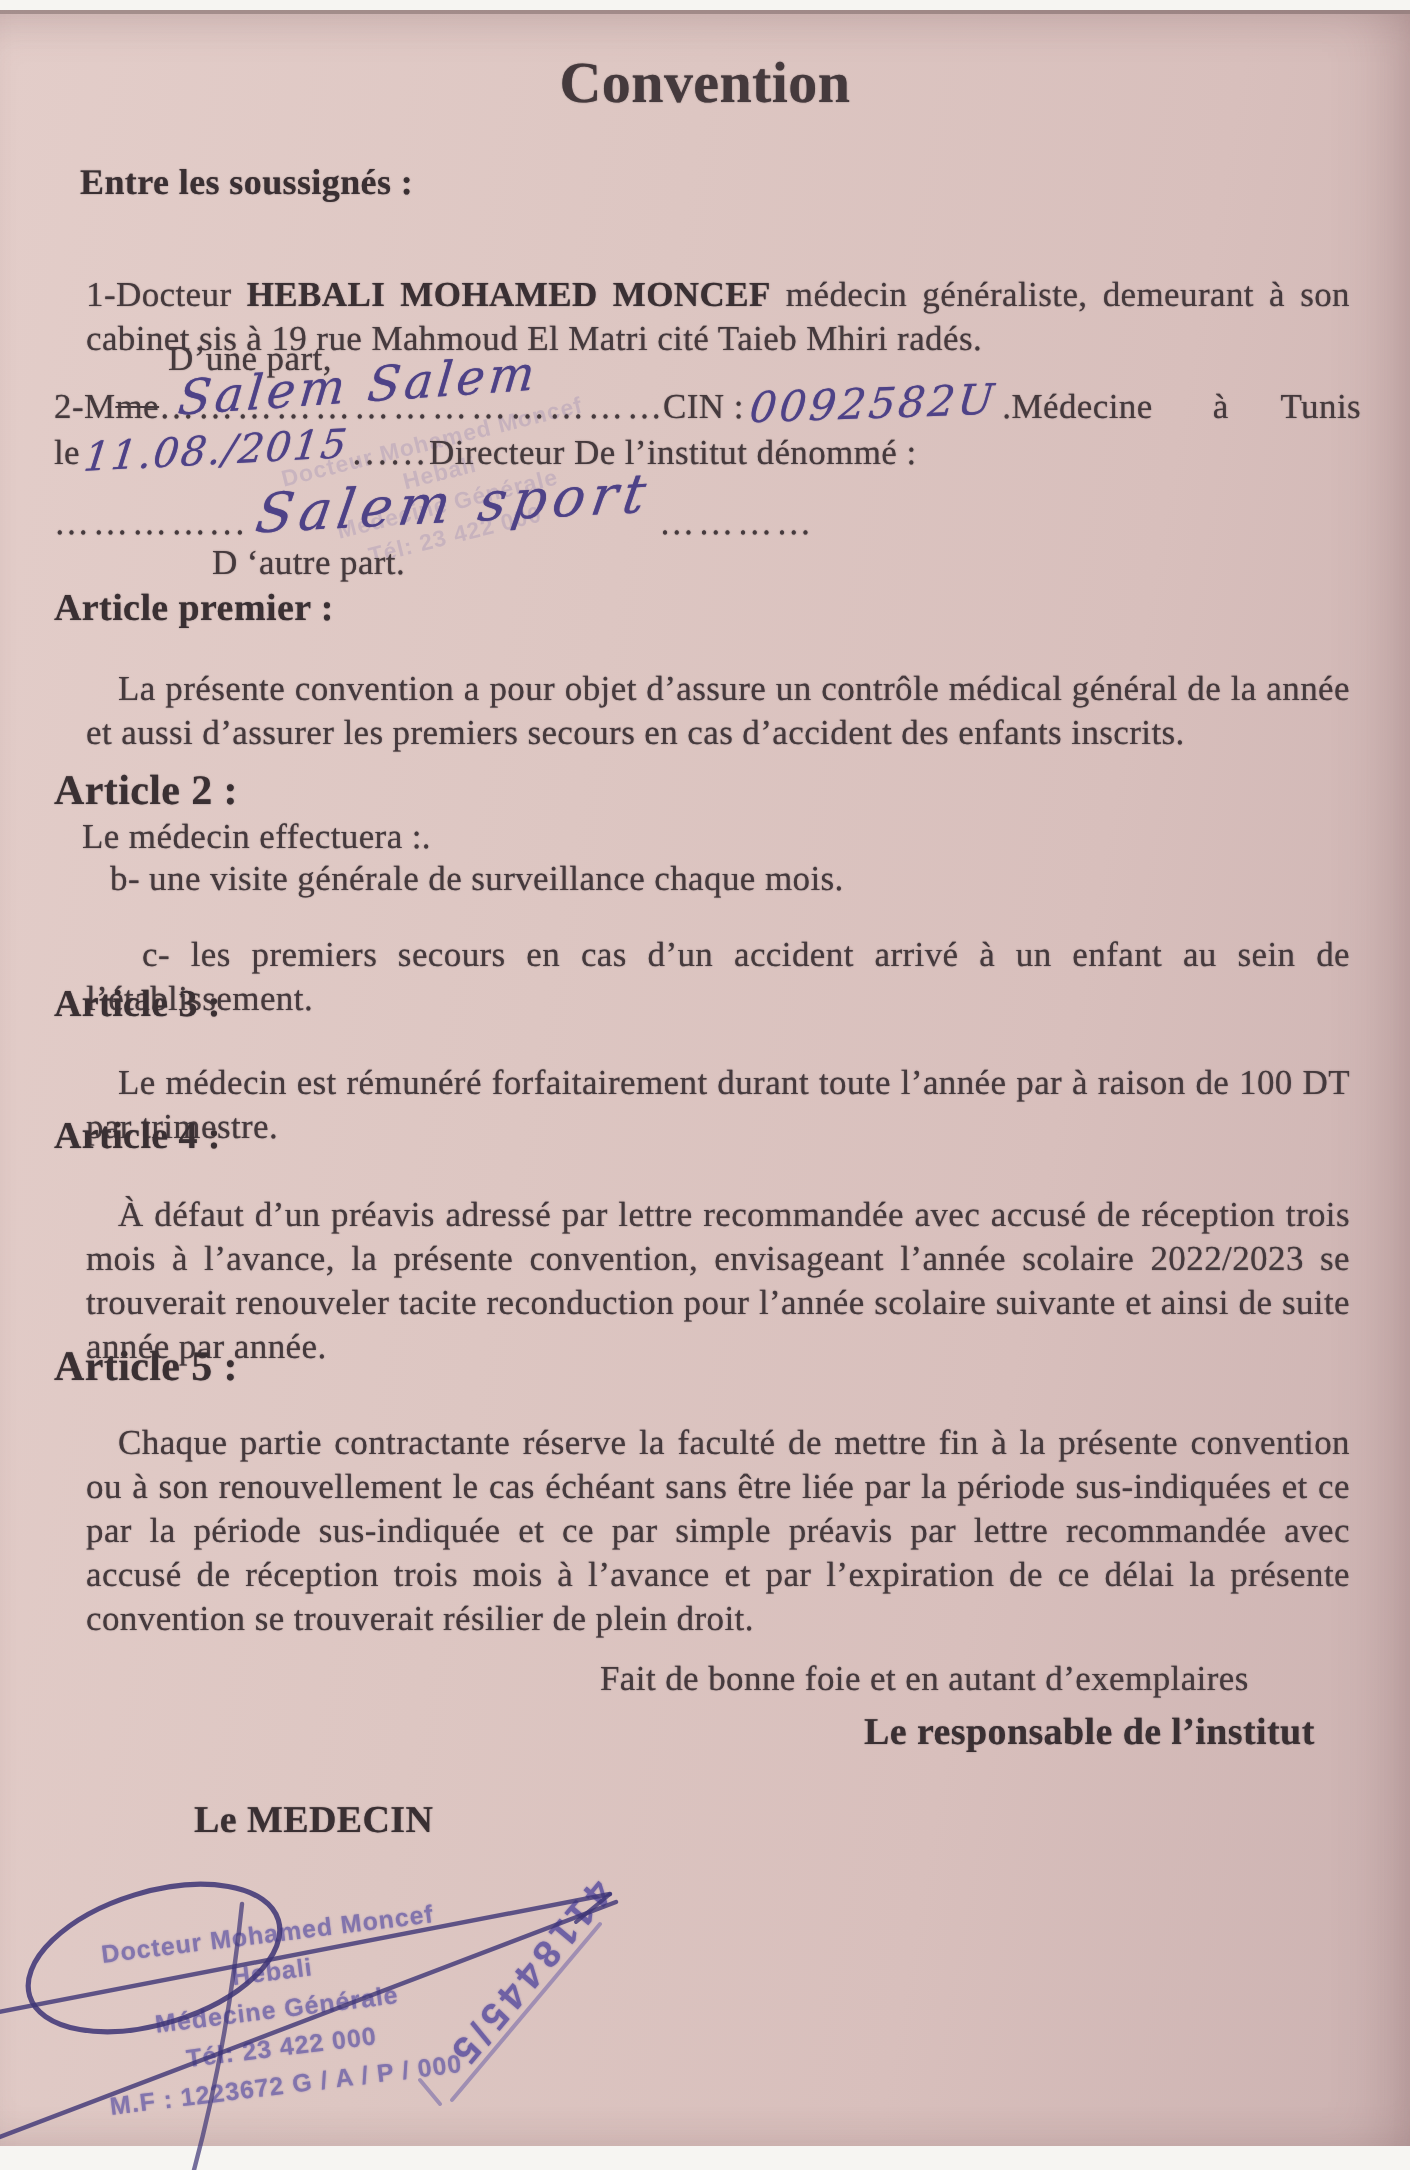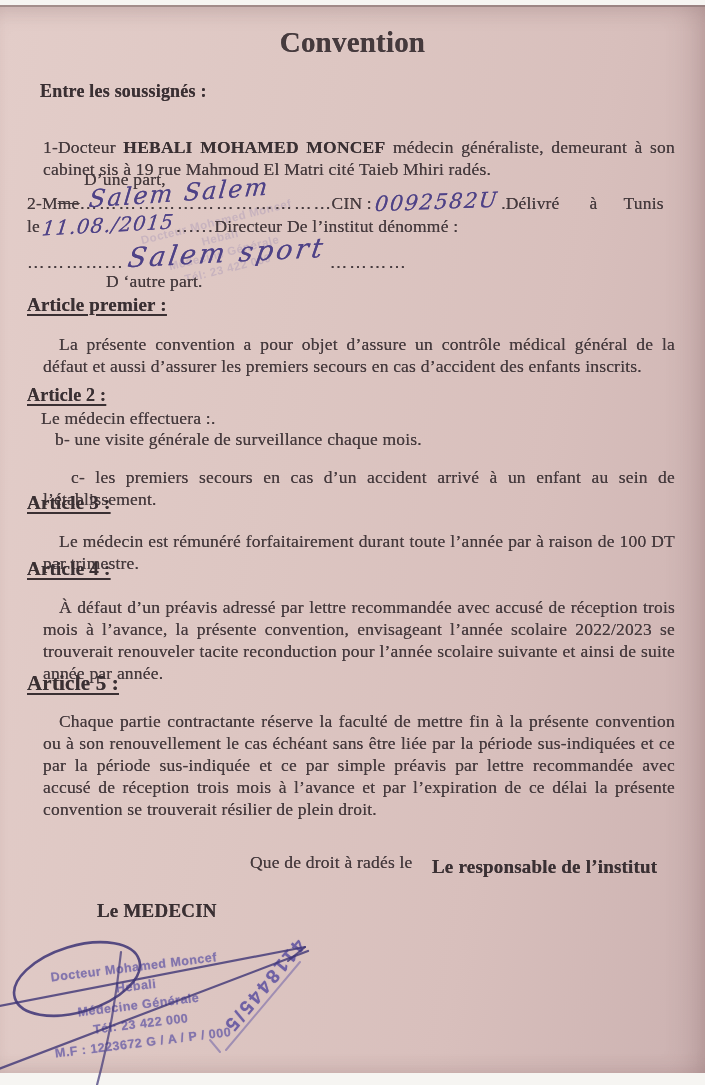--- a/index.html
+++ b/index.html
@@ -16,21 +16,21 @@
     box-shadow:inset -22px 0 30px -14px rgba(120,85,90,.30),
                inset 0 16px 22px -14px rgba(120,85,90,.22),
                inset 0 -14px 20px -14px rgba(120,85,90,.18);
   }
   .t{
     position:absolute;z-index:2;color:#453a3d;font-size:17.5px;line-height:22px;
     letter-spacing:.2px;text-shadow:0 0 .6px rgba(69,58,61,.85);white-space:nowrap;
   }
   .para{white-space:normal;text-align:justify;width:632px;left:27px;margin:16px;}
   .b{font-weight:700;color:#3a3033;}
-  .u{text-decoration:underline;text-underline-offset:3px;text-decoration-thickness:2px;}
+  .u{text-underline-offset:3px;text-decoration-thickness:2px;}
   .title{left:0;width:705px;text-align:center;font-size:29px;line-height:32px;font-weight:700;white-space:nowrap;}
   .ind{text-indent:16px;}
   .indc{text-indent:28px;}
   .strike{text-decoration:line-through;margin-top:38px;}
   .dots{letter-spacing:2px;}
   .dotclip{display:inline-block;width:252px;overflow:hidden;vertical-align:bottom;}
   .sp{display:inline-block;height:1px;}
   .hw{
     font-family:"DejaVu Serif",serif;font-style:italic;color:#4e4287;z-index:3;
     text-shadow:0 0 .5px rgba(78,66,135,.8);display:inline-block;
@@ -74,52 +74,52 @@
 
   <div class="t b" style="left:40px;top:80px;font-size:18px">Entre les soussignés :</div>
 
   <div class="t title" style="top:26px">Convention</div>
 
   <p class="t para" style="top:120px"><span>1-Docteur </span><span class="b">HEBALI MOHAMED MONCEF</span><span> médecin généraliste, demeurant à son cabinet sis à 19 rue Mahmoud El Matri cité Taieb Mhiri radés.</span></p>
 
   <div class="t" style="left:84px;top:168px">D’une part,</div>
 
   <div class="t" style="left:27px;top:191px;width:672px">
-    <span>2-M</span><span class="strike">me</span><span class="dots dotclip">………………………………………</span><span>CIN :</span><span class="hw hw-cin">0092582U</span><span>.Délivré</span><span class="sp" style="width:30px"></span><span>à</span><span class="sp" style="width:26px"></span><span>Tunis</span>
+    <span>2-M</span><span class="strike">me</span><span class="dots dotclip">………………………………………</span><span>CIN :</span><span class="hw hw-cin">0092582U</span><span>.Médecine</span><span class="sp" style="width:30px"></span><span>à</span><span class="sp" style="width:26px"></span><span>Tunis</span>
     <span class="hw hw-name">Salem  Salem</span>
   </div>
 
   <div class="t" style="left:27px;top:214px">
     <span>le</span><span class="hw hw-date">11.08./2015</span><span class="dots">......</span><span>Directeur De l’institut dénommé :</span>
   </div>
 
   <div class="t" style="left:27px;top:248px">
     <span class="dots">…………...</span><span class="hw hw-inst">Salem  sport</span><span class="dots">…………</span>
   </div>
 
   <div class="t" style="left:106px;top:270px">D  ‘autre part.</div>
 
   <div class="t b u" style="left:27px;top:294px;font-size:19px">Article premier :</div>
-  <p class="t para ind" style="top:317px">La présente convention a pour objet d’assure un contrôle médical général de la défaut et aussi d’assurer les premiers secours en cas d’accident des enfants inscrits.</p>
+  <p class="t para ind" style="top:317px">La présente convention a pour objet d’assure un contrôle médical général de la année et aussi d’assurer les premiers secours en cas d’accident des enfants inscrits.</p>
 
-  <div class="t b u" style="left:27px;top:384px;font-size:18px">Article 2 :</div>
+  <div class="t b u" style="left:27px;top:384px;font-size:21px">Article 2 :</div>
   <div class="t" style="left:55px;top:428px">b- une visite  générale de surveillance chaque mois.</div>
   <div class="t" style="left:41px;top:407px">Le médecin effectuera :.</div>
   <p class="t para indc" style="top:450px">c- les premiers secours en cas d’un accident arrivé à un enfant au sein de l’établissement.</p>
 
   <div class="t b u" style="left:27px;top:492px;font-size:19px">Article 3 :</div>
   <p class="t para ind" style="top:514px">Le médecin est rémunéré forfaitairement durant toute l’année  par à raison de 100 DT par trimestre.</p>
 
   <div class="t b u" style="left:27px;top:558px;font-size:19px">Article 4 :</div>
   <p class="t para ind" style="top:580px">À défaut d’un préavis adressé par lettre recommandée avec accusé de réception trois mois à l’avance, la présente convention, envisageant l’année scolaire 2022/2023 se trouverait renouveler tacite reconduction pour l’année scolaire suivante et ainsi de suite année par année.</p>
 
   <div class="t b u" style="left:27px;top:672px;font-size:21px">Article 5 :</div>
   <p class="t para ind" style="top:694px">Chaque partie contractante réserve la faculté de mettre fin à la présente convention ou à son renouvellement le cas échéant sans être liée par la période sus-indiquées et ce par la période sus-indiquée et ce par simple préavis par lettre recommandée avec accusé de réception trois mois à l’avance et par l’expiration de ce délai la présente convention se trouverait résilier de plein droit.</p>
 
-  <div class="t" style="left:250px;top:851px">Que de droit à radés le</div>
+  <div class="t" style="left:300px;top:828px">Fait de bonne foie et en autant d’exemplaires</div>
 
   <div class="t b" style="left:97px;top:900px;font-size:19px">Le MEDECIN</div>
   <div class="t b" style="left:432px;top:856px;font-size:19px">Le responsable de l’institut</div>
 
   <div class="stamp">
     <div>Docteur Mohamed Moncef Hebali</div>
     <div>Médecine Générale</div>
     <div>Tél: 23 422 000</div>
     <div>M.F : 1223672 G / A / P / 000</div>
   </div>

